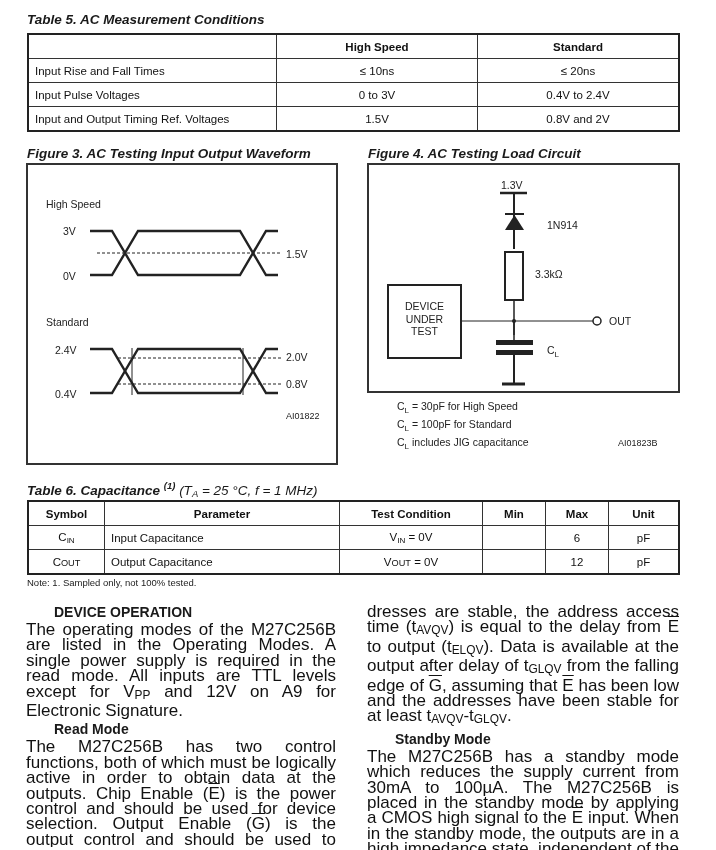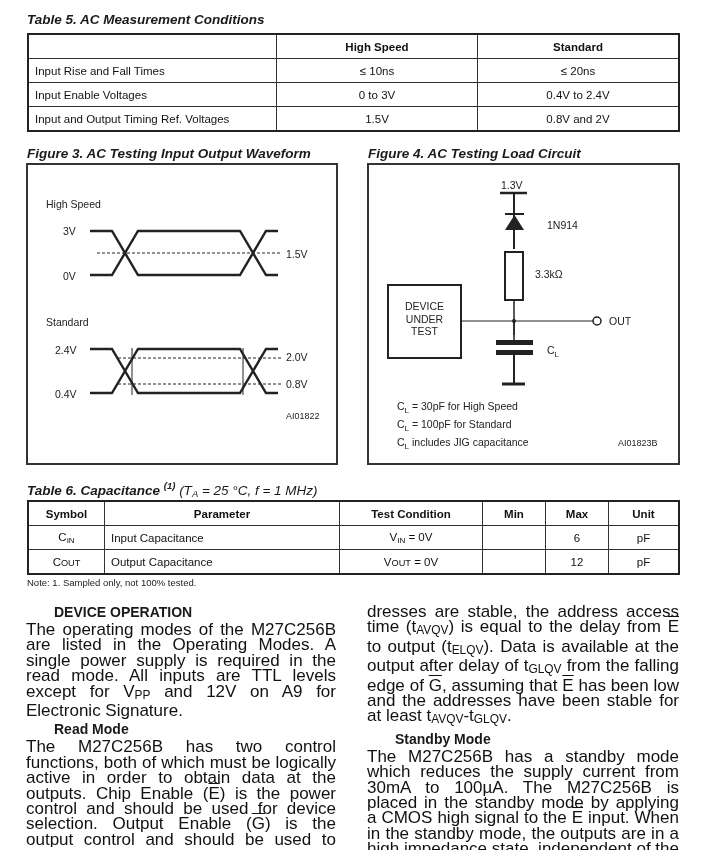--- a/index.html
+++ b/index.html
@@ -34,21 +34,21 @@
     <th style="width:235px"></th>
     <th style="width:188px">High Speed</th>
     <th>Standard</th>
   </tr>
   <tr>
     <td class="l">Input Rise and Fall Times</td>
     <td class="c">≤ 10ns</td>
     <td class="c">≤ 20ns</td>
   </tr>
   <tr>
-    <td class="l">Input Enable Voltages</td>
+    <td class="l">Input Pulse Voltages</td>
     <td class="c">0 to 3V</td>
     <td class="c">0.4V to 2.4V</td>
   </tr>
   <tr>
     <td class="l">Input and Output Timing Ref. Voltages</td>
     <td class="c">1.5V</td>
     <td class="c">0.8V and 2V</td>
   </tr>
 </tbody>
   </table>
@@ -74,21 +74,21 @@
     <line x1="90" y1="219" x2="253" y2="219" stroke="#222" stroke-width="1" stroke-dasharray="3,2"></line>
     <line x1="104" y1="183" x2="104" y2="230" stroke="#222" stroke-width="1"></line>
     <line x1="215" y1="183" x2="215" y2="230" stroke="#222" stroke-width="1"></line>
     <polyline points="62,184 84,184 110,228 212,228 238,184 250,184" fill="none" stroke="#222" stroke-width="2.4"></polyline>
     <polyline points="62,228 84,228 110,184 212,184 238,228 250,228" fill="none" stroke="#222" stroke-width="2.4"></polyline>
     <text x="258" y="254" font-size="9" fill="#222">AI01822</text>
   </svg>
 </div>
 
 <div class="abs caption" style="left:368px; top:146px;">Figure 4. AC Testing Load Circuit</div>
-<div class="fig" style="left:367px; top:163px; width:313px; height:302px;">
+<div class="fig" style="left:367px; top:163px; width:313px; height:230px;">
   <svg width="309" height="298" style="position:absolute; left:0; top:0;">
     <text x="132" y="24" font-size="10.5" fill="#222">1.3V</text>
     <line x1="131" y1="28" x2="158" y2="28" stroke="#222" stroke-width="2.5"></line>
     <line x1="145" y1="28" x2="145" y2="84" stroke="#222" stroke-width="2"></line>
     <line x1="136" y1="49" x2="155" y2="49" stroke="#222" stroke-width="2"></line>
     <polygon points="136,65 155,65 145.5,50" fill="#222"></polygon>
     <text x="178" y="64" font-size="10.5" fill="#222">1N914</text>
     <rect x="136" y="87" width="18" height="48" fill="#fff" stroke="#222" stroke-width="2"></rect>
     <text x="166" y="113" font-size="10.5" fill="#222">3.3kΩ</text>
     <line x1="145" y1="135" x2="145" y2="170" stroke="#222" stroke-width="1.5"></line>

